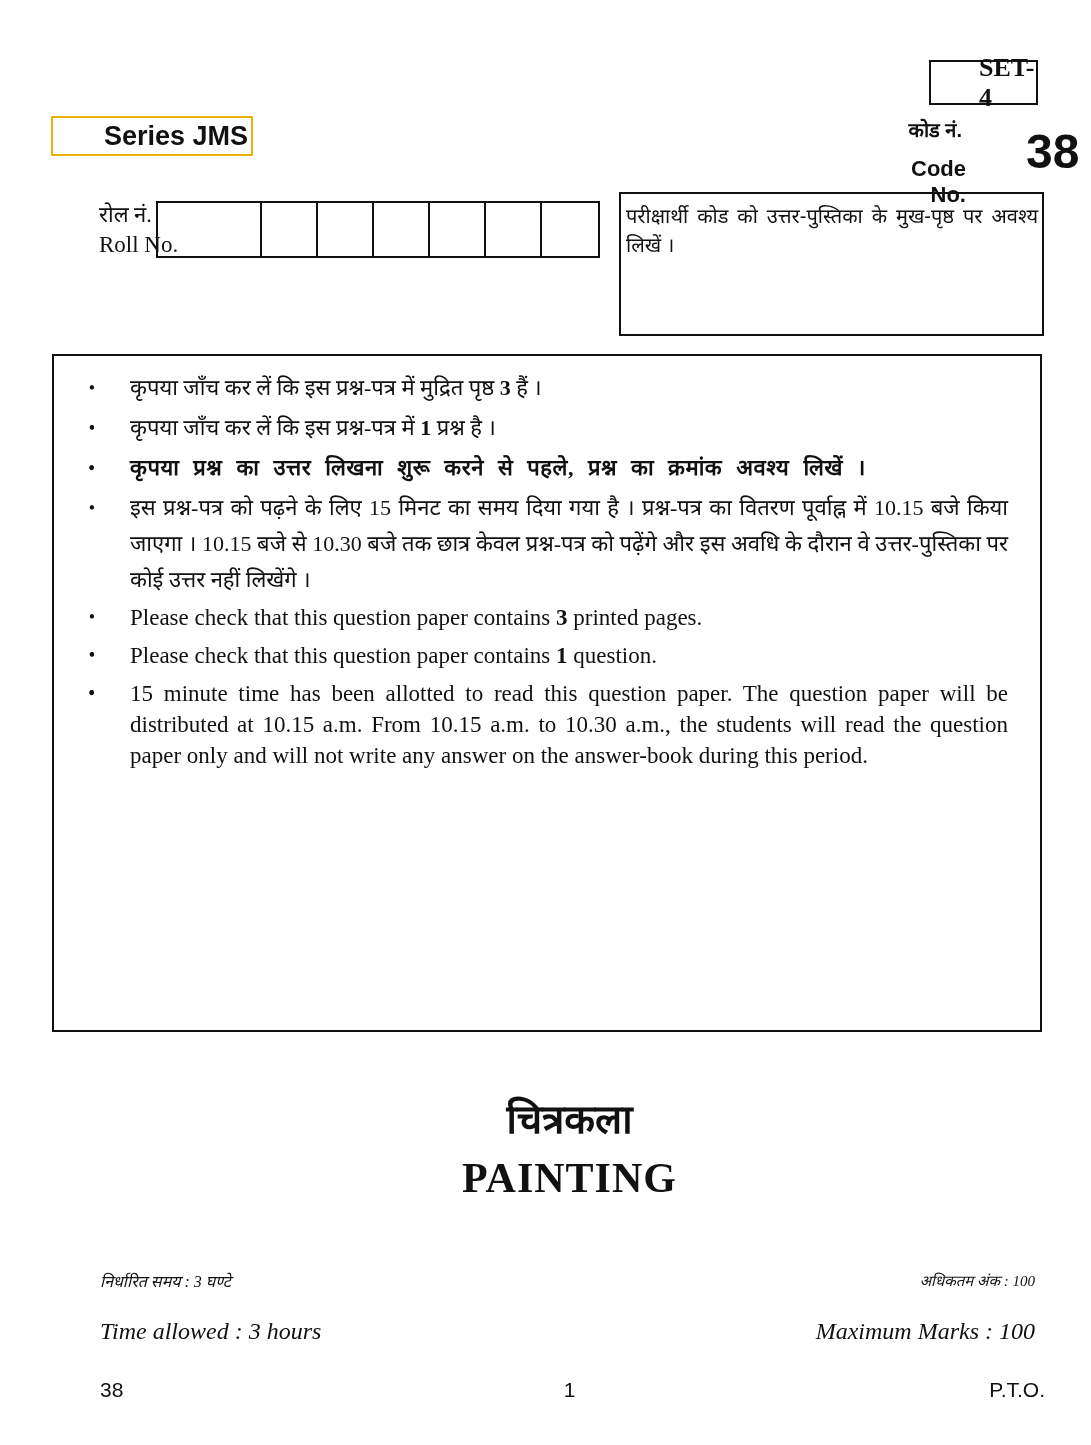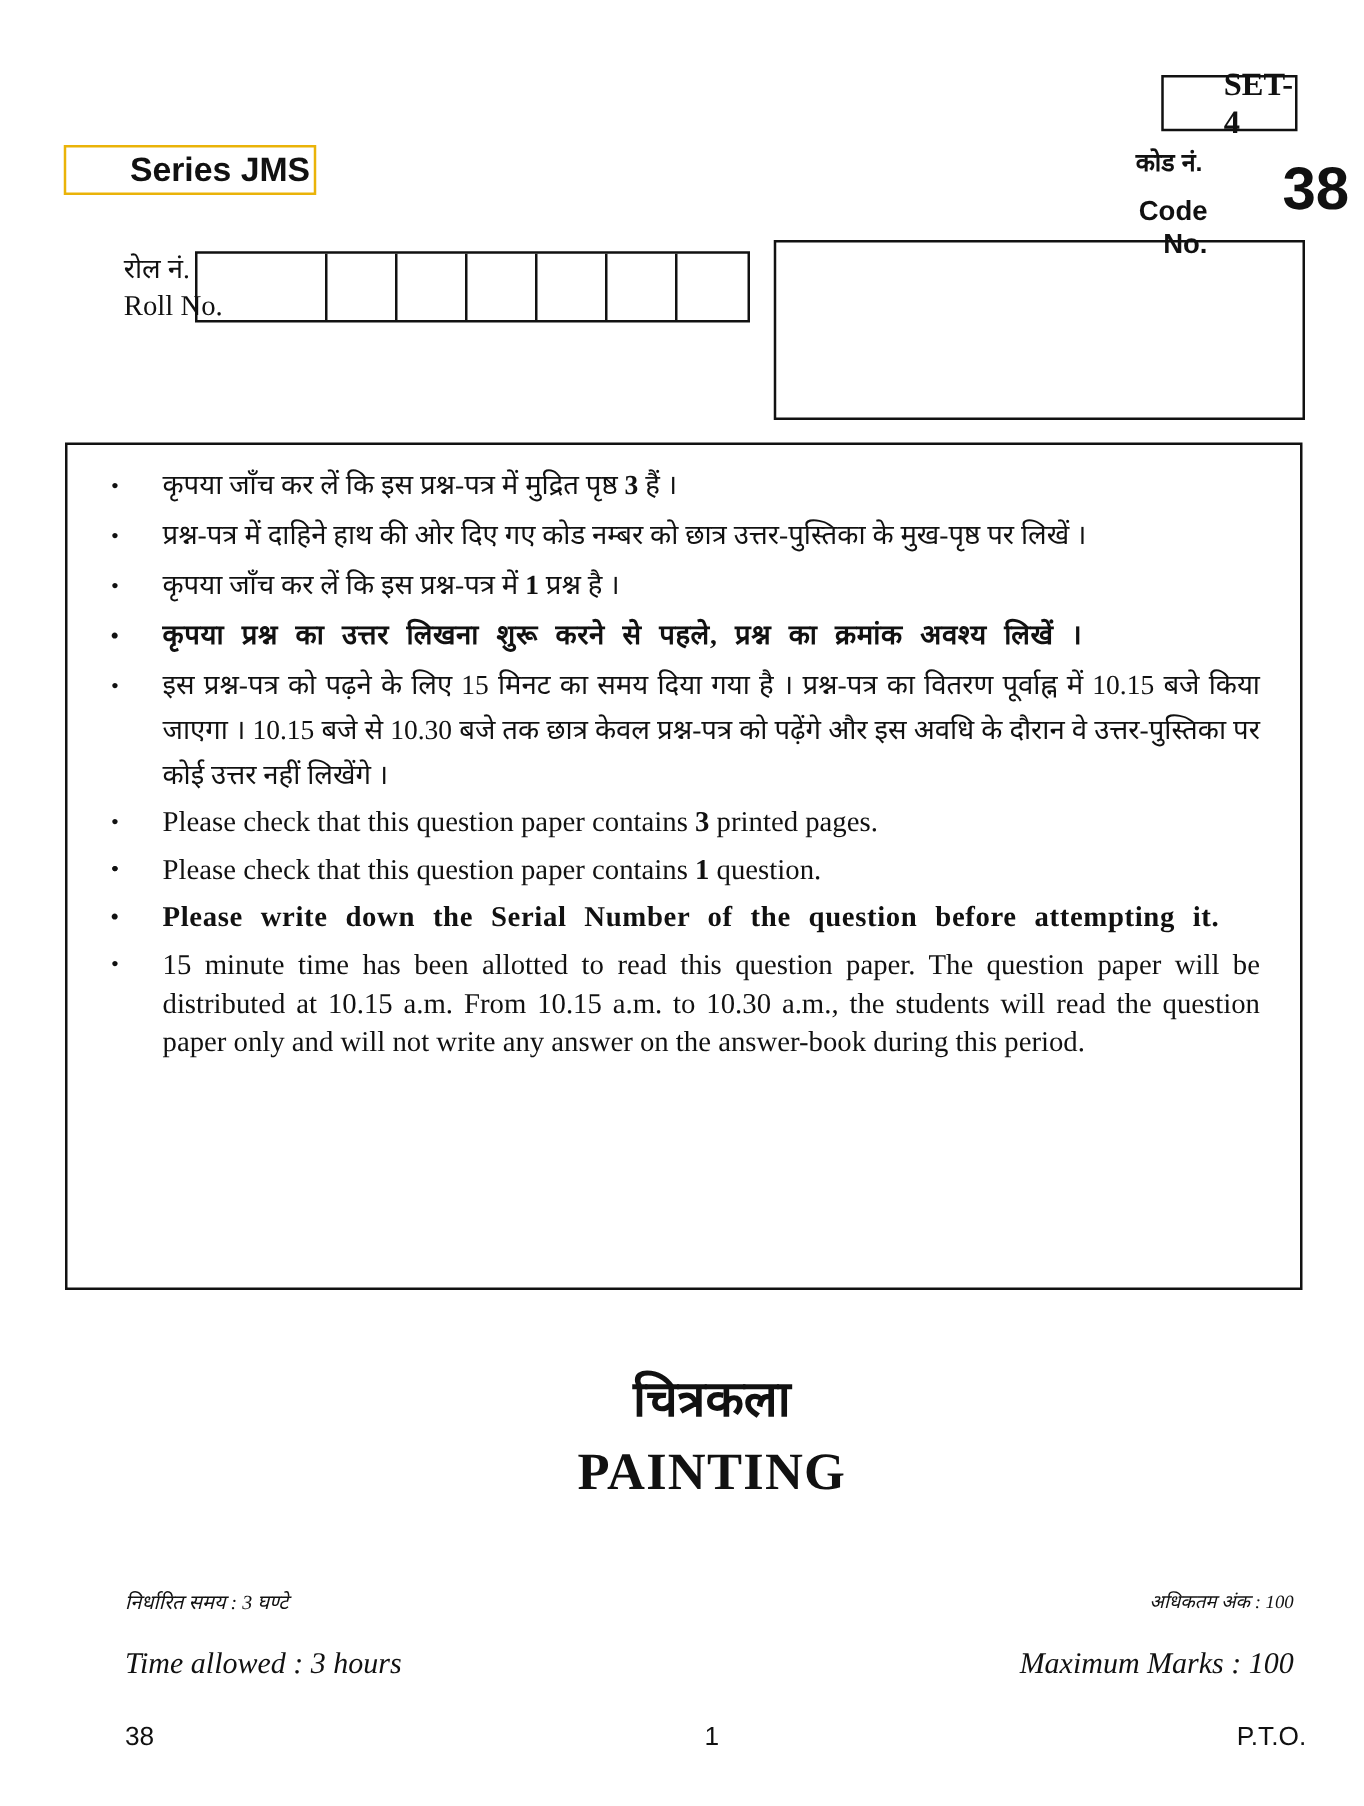--- a/index.html
+++ b/index.html
@@ -129,33 +129,34 @@
     <div class="roll-cell"></div>
     <div class="roll-cell"></div>
     <div class="roll-cell"></div>
     <div class="roll-cell"></div>
     <div class="roll-cell"></div>
     <div class="roll-cell"></div>
     <div class="roll-cell"></div>
   </div>
 
 <div class="abs notice-box">
+  <div class="notice-hindi">परीक्षार्थी कोड को उत्तर-पुस्तिका के मुख-पृष्ठ पर अवश्य लिखें ।</div>
 </div>
 
 <div class="abs instr-box">
   <ul class="instr-list" id="instr-list">
       <li class="instr-item hi"><span class="bullet">•</span><span>कृपया जाँच कर लें कि इस प्रश्न-पत्र में मुद्रित पृष्ठ </span><span class="bold">3</span><span> हैं ।</span></li>
-      <li class="instr-item hi"><span class="bullet">•</span><span>प्रश्न-पत्र में दाहिने हाथ की ओर दिए गए कोड नम्बर को छात्र उत्तर-पुस्तिका के मुख-पृष्ठ पर लिखें ।</span><span class="bold"></span><span></span></li>
+      <li class="instr-item hi"><span class="bullet">•</span><span class="bold"></span><span></span></li>
       <li class="instr-item hi"><span class="bullet">•</span><span>कृपया जाँच कर लें कि इस प्रश्न-पत्र में </span><span class="bold">1</span><span> प्रश्न है ।</span></li>
       <li class="instr-item hi strong"><span class="bullet">•</span><span></span><span class="bold">कृपया प्रश्न का उत्तर लिखना शुरू करने से पहले, प्रश्न का क्रमांक अवश्य लिखें ।</span><span></span></li>
       <li class="instr-item hi"><span class="bullet">•</span><span>इस  प्रश्न-पत्र  को पढ़ने के लिए 15 मिनट का समय दिया गया है ।  प्रश्न-पत्र का वितरण पूर्वाह्न में 10.15 बजे किया जाएगा ।  10.15 बजे से 10.30 बजे तक छात्र केवल प्रश्न-पत्र को पढ़ेंगे और इस अवधि के दौरान वे उत्तर-पुस्तिका पर कोई उत्तर नहीं लिखेंगे ।</span><span class="bold"></span><span></span></li>
       <li class="instr-item en"><span class="bullet">•</span><span>Please check that this question paper contains </span><span class="bold">3</span><span> printed pages.</span></li>
       <li class="instr-item en"><span class="bullet">•</span><span class="bold"></span><span></span></li>
       <li class="instr-item en"><span class="bullet">•</span><span>Please check that this question paper contains </span><span class="bold">1</span><span> question.</span></li>
-      <li class="instr-item en strong"><span class="bullet">•</span><span></span><span class="bold">Please write down the Serial Number of the question before attempting it.</span><span></span></li>
+      <li class="instr-item en strong"><span class="bullet">•</span><span></span><span></span></li>
       <li class="instr-item en"><span class="bullet">•</span><span>15 minute time has been allotted to read this question paper. The question paper will be distributed at 10.15 a.m. From 10.15 a.m. to 10.30 a.m., the students will read the question paper only and will not write any answer on the answer-book during this period.</span><span class="bold"></span><span></span></li>
     </ul>
 </div>
 
 <div class="abs subject-hindi">चित्रकला</div>
 <div class="abs subject-en">PAINTING</div>
 
 <div class="abs time-hindi">निर्धारित समय : 3 घण्टे</div>
 <div class="abs time-en">Time allowed : 3 hours</div>
 <div class="abs marks-hindi">अधिकतम अंक : 100</div>

